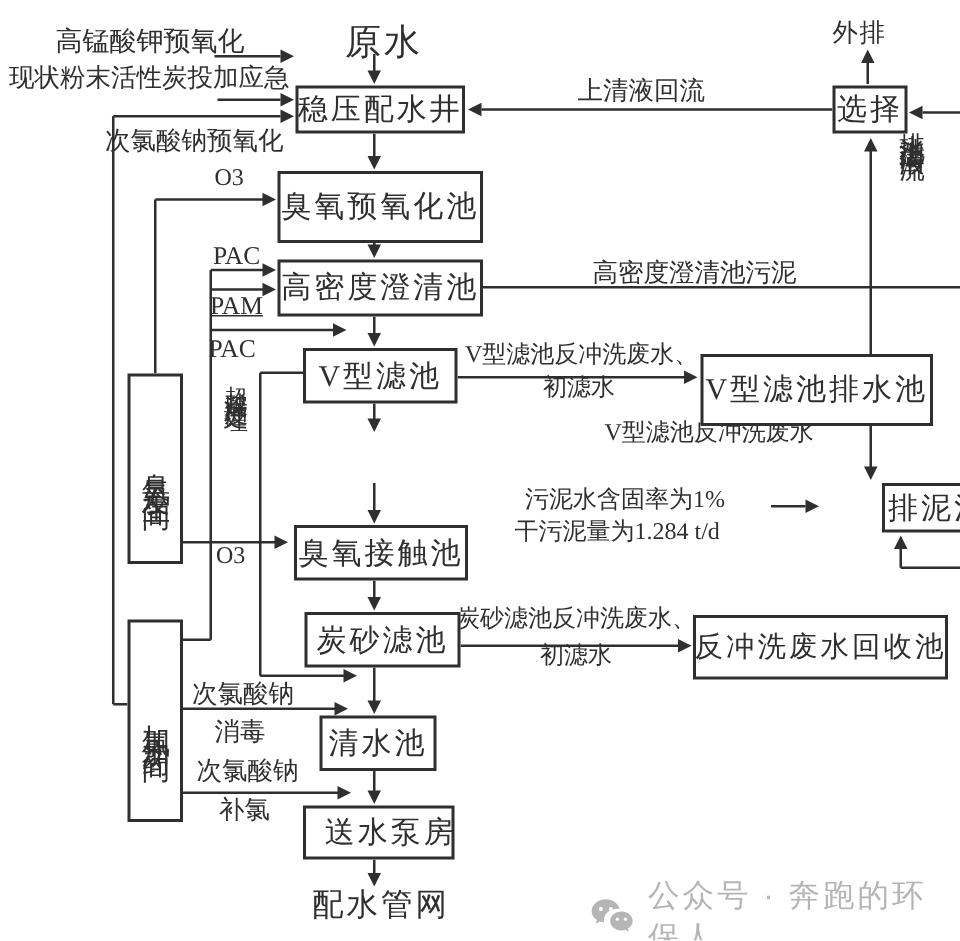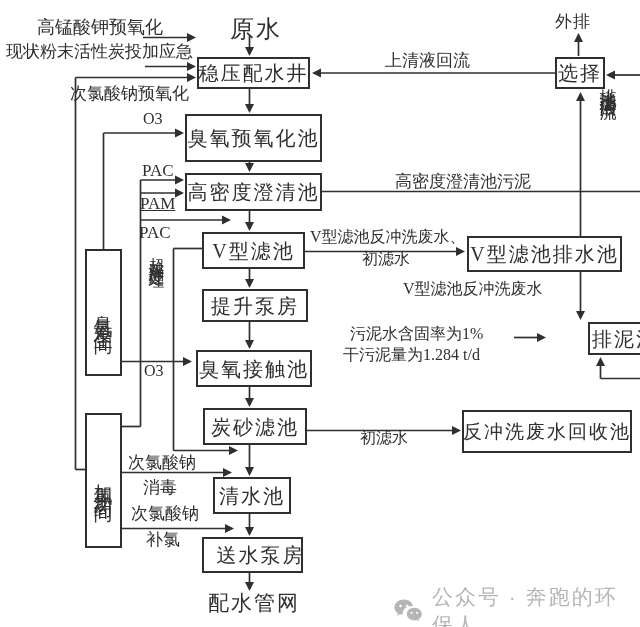--- a/index.html
+++ b/index.html
@@ -134,22 +134,21 @@
 
       <polygon points="580.5,320 576,311 585,311"></polygon>
     </g>
   </svg>
 
   <div class="box" style="left:197px;top:57px;width:113px;height:32px;">稳压配水井</div>
   <div class="box" style="left:555px;top:57px;width:50px;height:32px;">选择</div>
   <div class="box" style="left:185px;top:114px;width:137px;height:48px;">臭氧预氧化池</div>
   <div class="box" style="left:185px;top:173px;width:137px;height:38px;">高密度澄清池</div>
   <div class="box" style="left:202px;top:232px;width:103px;height:37px;">V型滤池</div>
-  <div class="box" style="left:467px;top:236px;width:155px;height:36px;">V型滤池排水池</div>
-  <div class="box" style="left:202px;top:289px;width:106px;height:33px;">提升泵房</div>
+  <div class="box" style="left:467px;top:236px;width:155px;height:48px;">V型滤池排水池</div>
   <div class="box" style="left:196px;top:350px;width:116px;height:37px;">臭氧接触池</div>
   <div class="box" style="left:548px;top:322px;width:74px;height:33px;margin-left:40px;">排泥池</div>
   <div class="box" style="left:203px;top:408px;width:104px;height:37px;">炭砂滤池</div>
   <div class="box" style="left:462px;top:410px;width:170px;height:43px;font-size:19px;">反冲洗废水回收池</div>
   <div class="box" style="left:213px;top:477px;width:78px;height:37px;">清水池</div>
   <div class="box" style="left:202px;top:537px;width:101px;height:36px;padding-left:16px;">送水泵房</div>
   <div class="box vtext" style="left:85px;top:249px;width:37px;height:127px;font-size:19px;">臭氧发生间</div>
   <div class="box vtext" style="left:85px;top:413px;width:37px;height:135px;font-size:19px;">加氯加药间</div>
 
   <div class="lbl" style="left:230px;top:16px;font-size:24px;letter-spacing:2px;">原水</div>
@@ -165,20 +164,21 @@
   <div class="lbl" style="left:140px;top:194px;font-size:17px;text-decoration:underline;">PAM</div>
   <div class="lbl" style="left:139px;top:223px;font-size:17px;">PAC</div>
   <div class="lbl vtext" style="left:147px;top:245px;height:116px;font-size:16px;">超越深度处理</div>
   <div class="lbl" style="left:144px;top:362px;font-size:16px;">O3</div>
   <div class="lbl" style="left:395px;top:172px;font-size:17px;">高密度澄清池污泥</div>
   <div class="lbl" style="left:310px;top:228px;font-size:16px;">V型滤池反冲洗废水、</div>
   <div class="lbl" style="left:362px;top:250px;font-size:16px;">初滤水</div>
   <div class="lbl" style="left:403px;top:280px;font-size:16px;">V型滤池反冲洗废水</div>
   <div class="lbl" style="left:350px;top:325px;font-size:16px;">污泥水含固率为1%</div>
   <div class="lbl" style="left:343px;top:346px;font-size:16px;text-align:center;">干污泥量为1.284 t/d</div>
+  <div class="lbl" style="left:304px;top:404px;font-size:16px;">炭砂滤池反冲洗废水、</div>
   <div class="lbl" style="left:360px;top:429px;font-size:16px;">初滤水</div>
   <div class="lbl" style="left:128px;top:453px;font-size:17px;">次氯酸钠</div>
   <div class="lbl" style="left:143px;top:478px;font-size:17px;">消毒</div>
   <div class="lbl" style="left:131px;top:504px;font-size:17px;">次氯酸钠</div>
   <div class="lbl" style="left:146px;top:530px;font-size:17px;">补氯</div>
   <div class="lbl vtext" style="left:598px;top:75px;height:158px;font-size:17px;letter-spacing:2px;">排水池上清液回流</div>
 
   <div class="watermark" style="left:393px;top:583px;">
     <span style="display:inline-flex;">
       <svg width="30" height="27" viewBox="0 0 30 27">

